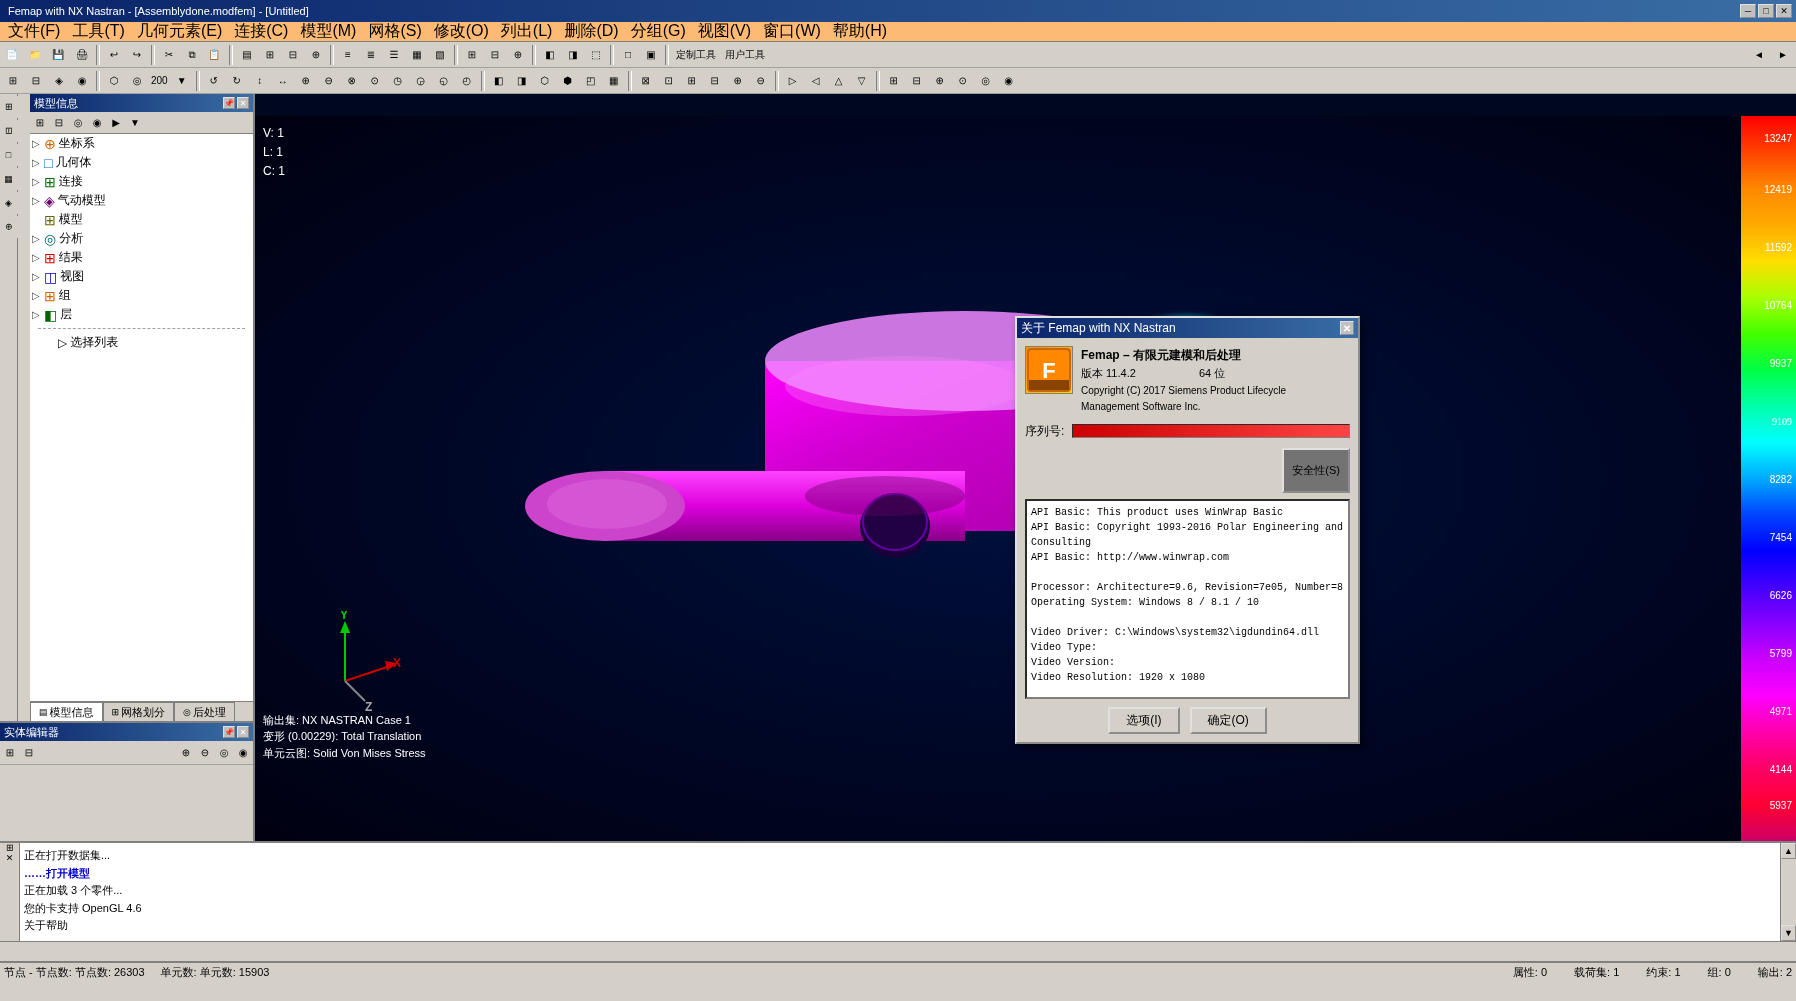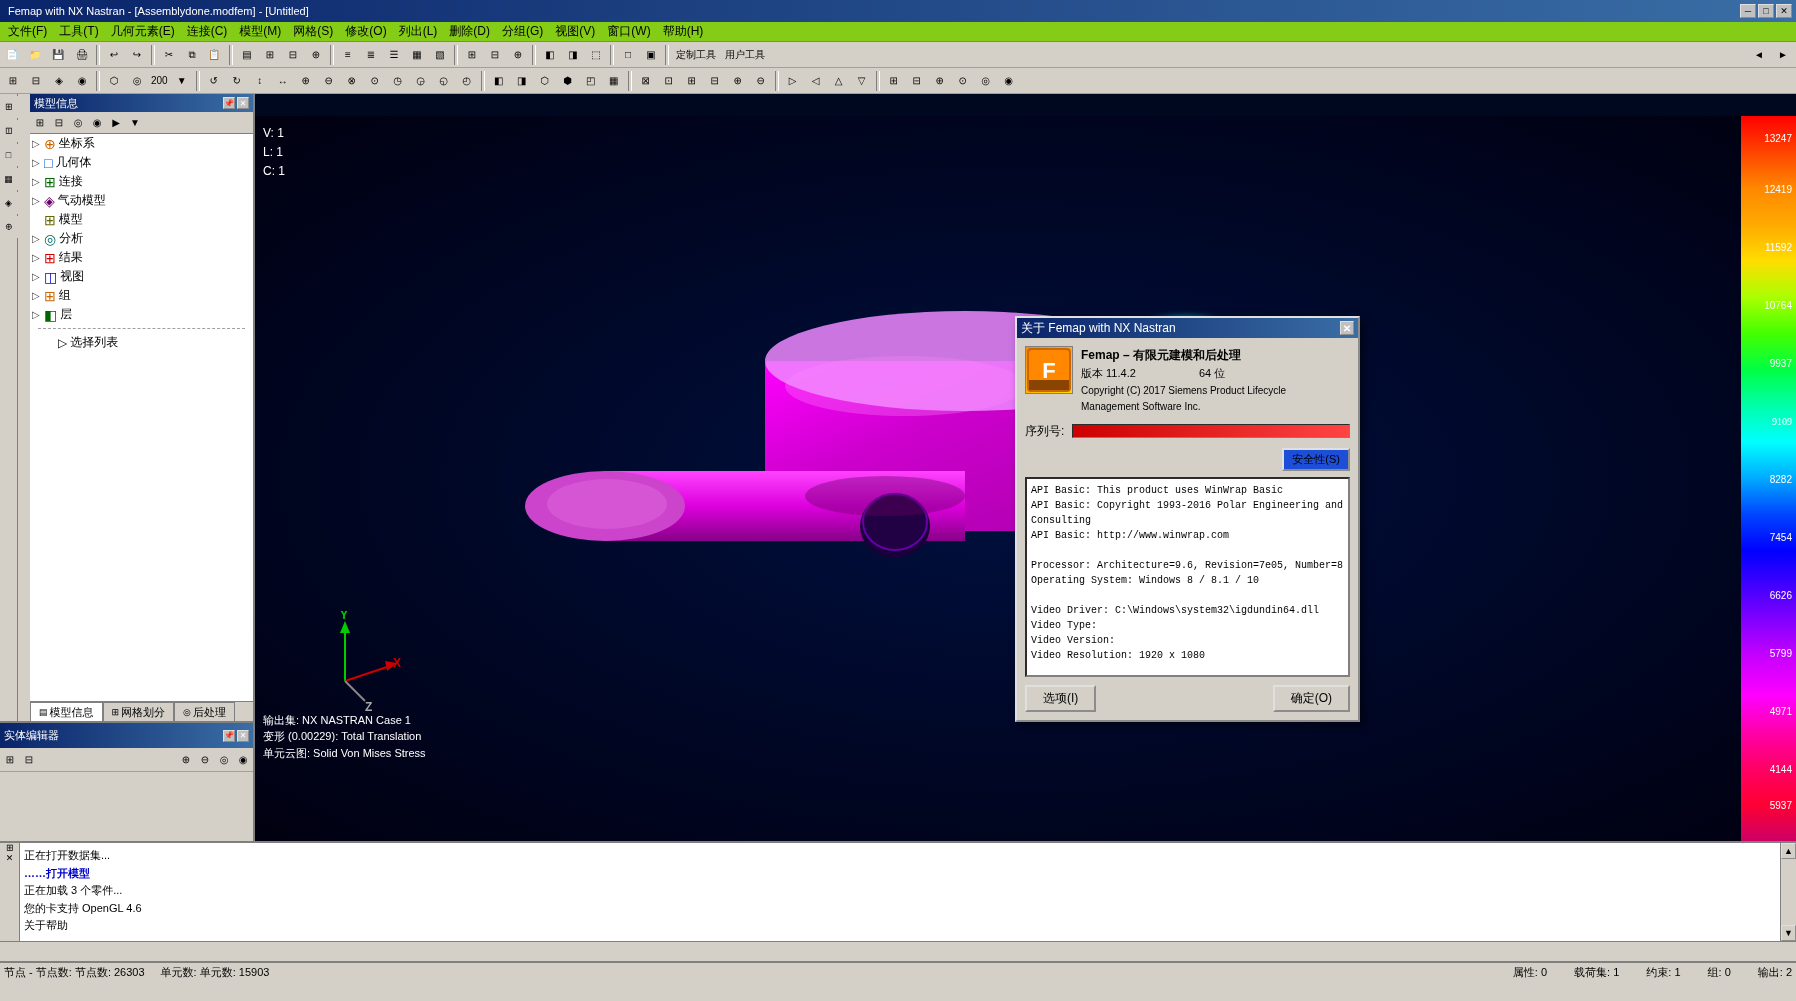--- a/index.html
+++ b/index.html
@@ -22,27 +22,27 @@
       width: 16px; height: 14px;
       background: #c0c0c0;
       border: 1px outset #e0e0e0;
       font-size: 9px;
       display: flex; align-items: center; justify-content: center;
       cursor: pointer; color: black;
     }
 
     
     #menu-bar {
-      background: #84cc16;
+      background: #fdba74;
       height: 20px;
       display: flex;
       align-items: center;
       border-bottom: 1px solid #808080;
       padding: 0 2px;
-      font-size: 12px;
+      font-size: 16px;
     }
     .menu-item {
       padding: 1px 6px;
       cursor: pointer;
       white-space: nowrap;
     }
 
     
     .toolbar-row {
       background: #d4d0c8;
@@ -134,21 +134,21 @@
       background: #d4d0c8;
       font-size: 11px;
       cursor: pointer;
       border-bottom: none;
       display: flex; align-items: center;
     }
     .panel-tab.active { background: white; }
     .solid-header {
       background: linear-gradient(to right, #0a246a, #3a6ea5);
       color: white;
-      height: 25px;
+      height: 18px;
       display: flex;
       align-items: center;
       justify-content: space-between;
       padding: 0 4px;
       font-size: 11px;
     }
     .solid-toolbar {
       background: #d4d0c8;
       height: 24px;
       display: flex;
@@ -289,23 +289,23 @@
     .dialog-info .app-name { font-weight: bold; font-size: 12px; }
     .dialog-serial-row {
       display: flex; align-items: center; gap: 8px; margin: 4px 0 8px 0;
     }
     .serial-bar {
       flex: 1; height: 14px;
       background: linear-gradient(to right, #cc0000, #ff4444);
       border: 1px inset #808080;
     }
     .security-btn {
-      background: #1d4ed8;
+      background: #737373;
       border: 2px outset #e0e0e0;
-      padding: 2px 8px;
+      padding: 13px 8px;
       font-size: 11px;
       cursor: pointer;
       display: block;
       margin-left: auto;
       margin-bottom: 6px;
       text-align: right;
     }
     .dialog-text-area {
       width: 100%;
       height: 200px;
@@ -313,21 +313,21 @@
       border: 2px inset #808080;
       font-family: 'Courier New', monospace;
       font-size: 10px;
       overflow-y: scroll;
       padding: 4px;
       line-height: 1.5;
       margin-bottom: 8px;
     }
     .dialog-bottom-btns {
       display: flex;
-      justify-content: space-between;
+      justify-content: center;
       gap: 10px;
     }
     .dialog-btn {
       background: #d4d0c8;
       border: 2px outset #e0e0e0;
       padding: 3px 16px;
       font-size: 12px;
       cursor: pointer;
       min-width: 60px;
     }

